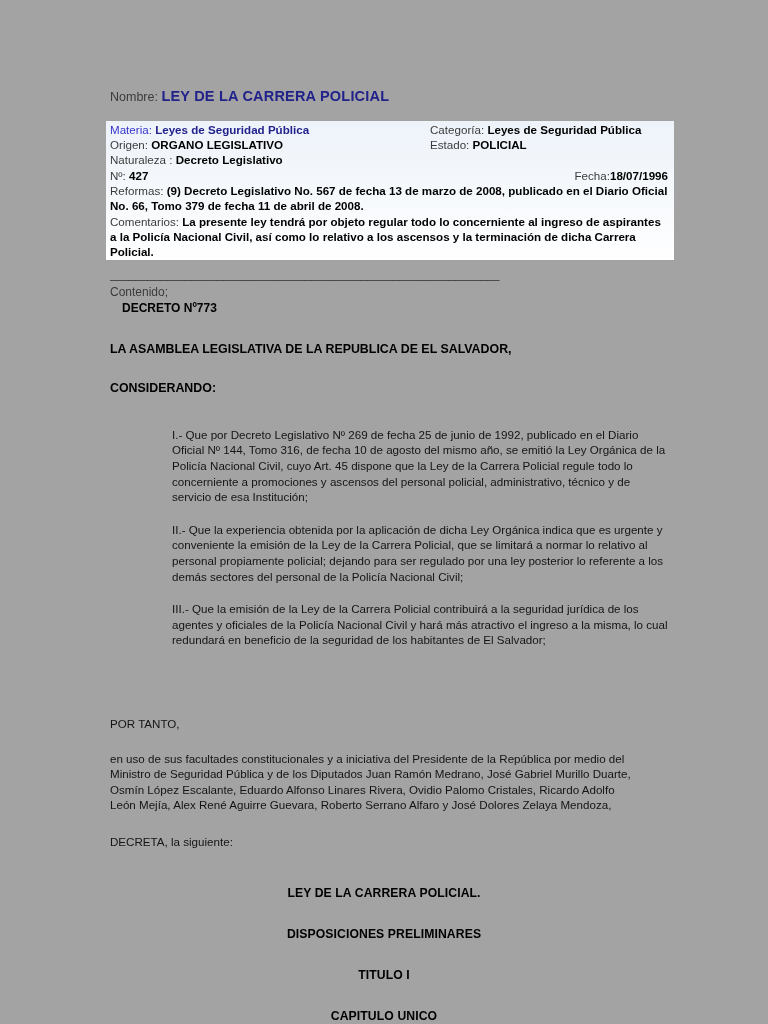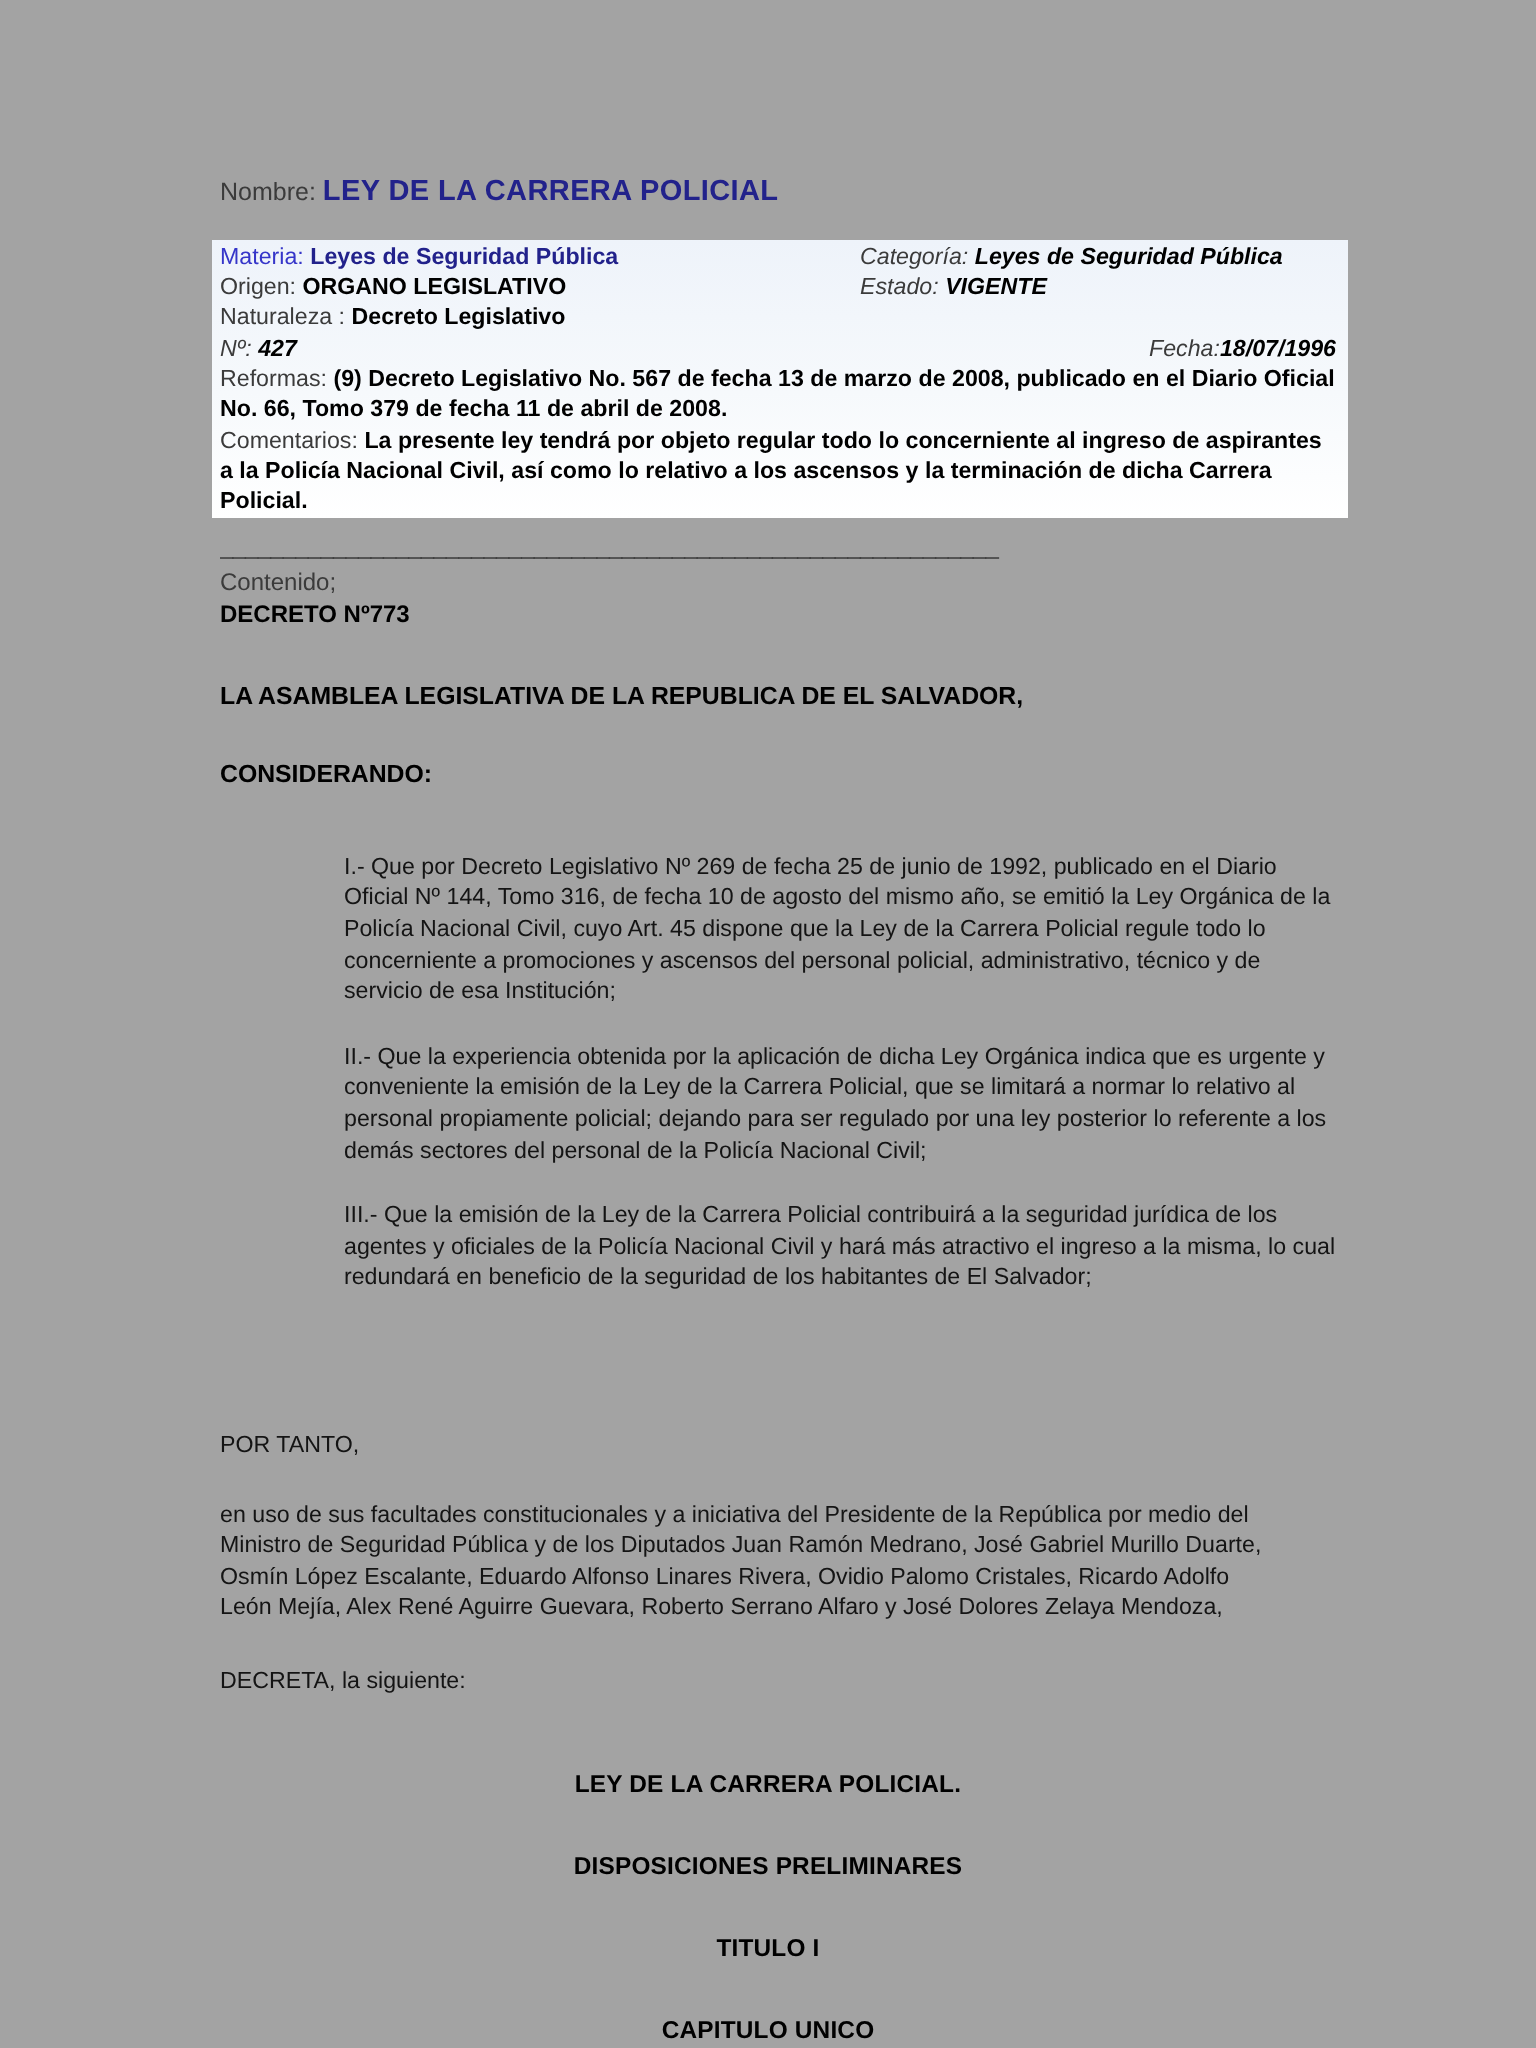--- a/index.html
+++ b/index.html
@@ -51,21 +51,21 @@
     padding-left: 4px;
     padding-right: 6px;
   }
   .meta-row {
     display: flex;
     font-size: 11.6px;
     line-height: 15.2px;
     white-space: nowrap;
   }
   .col-a { width: 320px; flex: 0 0 320px; }
-  .col-b { width: 200px; flex: 0 0 200px; font-style: italic; }
+  .col-b { width: 200px; flex: 0 0 200px; }
   .col-c { flex: 1 1 auto; text-align: right; }
 
   .lbl { color: #3b3b3b; font-weight: normal; }
   .lbl-blue { color: #3636c9; font-weight: normal; }
   .val { color: #000000; font-weight: bold; }
   .val-blue { color: #22228b; font-weight: bold; }
 
   
   .meta-para {
     font-size: 11.6px;
@@ -93,20 +93,21 @@
   .contenido-label {
     font-size: 12px;
     line-height: 16px;
     color: #3b3b3b;
   }
   .decreto-no {
     font-size: 12px;
     line-height: 16px;
     font-weight: bold;
     color: #000;
+    margin-left: 12px;
   }
   .asamblea {
     font-size: 12.4px;
     font-weight: bold;
     color: #000;
     margin-top: 26px;
   }
   .considerando {
     font-size: 12.4px;
     font-weight: bold;
@@ -186,21 +187,21 @@
       </span>
     </div>
 
     <div class="meta-row">
       <span class="col-a">
         <span class="lbl">Origen:</span>
         <span class="val">ORGANO LEGISLATIVO</span>
       </span>
       <span class="col-b" style="flex:1 1 auto;width:auto;">
         <span class="lbl">Estado:</span>
-        <span class="val">VIGENTE</span>
+        <span class="val">POLICIAL</span>
       </span>
     </div>
 
     <div class="meta-row">
       <span class="col-a">
         <span class="lbl">Naturaleza :</span>
         <span class="val">Decreto Legislativo</span>
       </span>
     </div>
 

